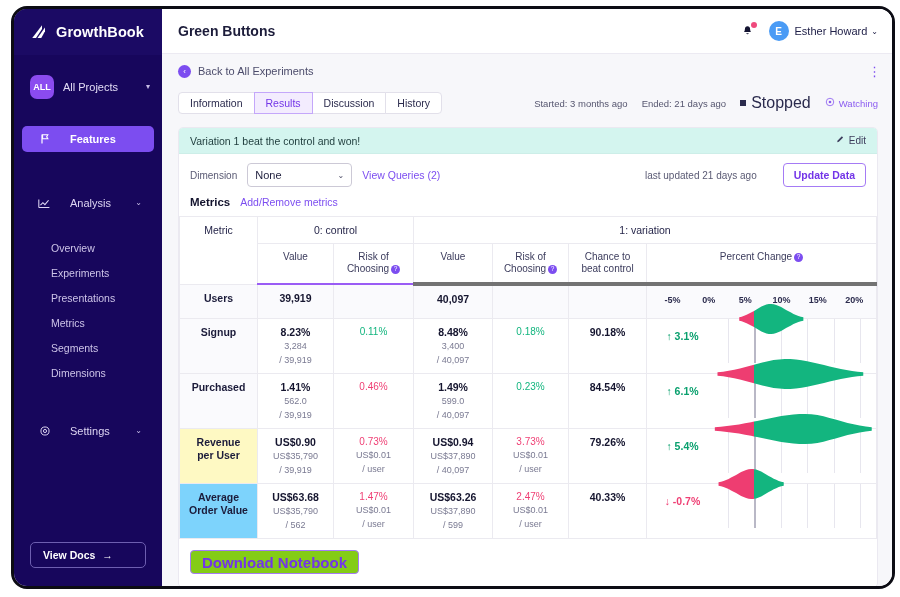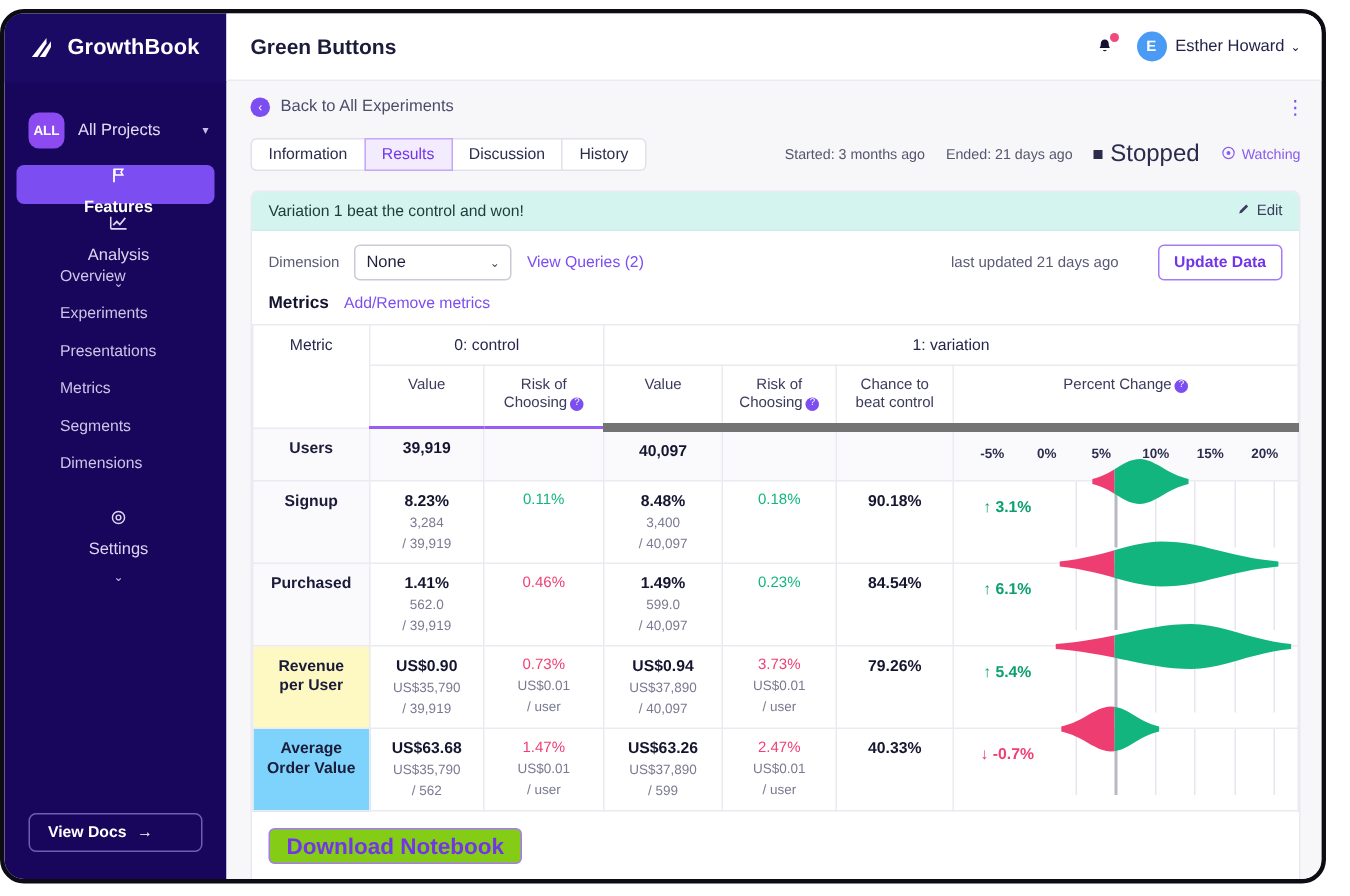--- a/index.html
+++ b/index.html
@@ -8,21 +8,21 @@
     background: #ffffff;
     font-family: "Liberation Sans", sans-serif;
     overflow: hidden;
   }
   .screen {
     position: absolute; left: 0; top: 0; width: 900px; height: 597px;
     background: #ffffff;
   }
   
   .frame {
-    position: absolute; left: 0; top: 6px;
+    position: absolute; left: 11px; top: 6px;
     width: 884px; height: 583px;
     border-radius: 16px;
     background: #f7f7fa;
     border: 3px solid #0c0c14;
     overflow: hidden;
   }
   
   .sidebar {
     position: absolute; left: 0; top: 0; width: 148px; height: 100%;
     background: #17065c;
@@ -40,23 +40,23 @@
     padding: 0 12px 0 16px; gap: 9px;
   }
   .proj-badge {
     width: 24px; height: 24px; border-radius: 7px; background: #8b4bf0;
     color: #fff; font-size: 9px; font-weight: bold;
     display: flex; align-items: center; justify-content: center; flex: none;
   }
   .proj-label { color: #e3ddf6; font-size: 11px; flex: 1; }
   .caret { color: #c6bce6; font-size: 8px; line-height: 1; }
   .nav-item {
-    height: 26px; display: flex; align-items: center; gap: 9px;
-    padding: 0 12px 0 16px; margin: 3px 8px; border-radius: 5px;
-    color: #ded6f3; font-size: 11px; flex-direction: column;
+    height: 26px; display: flex; align-items: center; gap: 19px;
+    padding: 0 12px 0 16px; margin: 19px 8px; border-radius: 5px;
+    color: #ded6f3; font-size: 11px;
   }
   .nav-item.active { background: #7c4df0; color: #fff; font-weight: bold; }
   .nav-item .ico { width: 13px; height: 13px; flex: none; display: flex; align-items: center; justify-content: center; }
   .nav-item .lbl { flex: 1; }
   .nav-sub {
     height: 25px; display: flex; align-items: center;
     padding-left: 37px; color: #cdc4e8; font-size: 10.5px;
   }
   .nav-gap { height: 14px; }
   .sidebar-spacer { flex: 1; }
@@ -165,21 +165,21 @@
   .bigval { font-size: 10.5px; font-weight: bold; color: #15152f; }
   .subval { font-size: 9px; color: #7a7a92; line-height: 12px; margin-top: 2px; }
   .risk-green { font-size: 10px; color: #12b57e; }
   .risk-red { font-size: 10px; color: #ef3f74; }
   .chance { font-size: 10.5px; font-weight: bold; color: #15152f; }
   .pct-up { font-size: 10.5px; font-weight: bold; color: #0aa06e; white-space: nowrap; }
   .pct-down { font-size: 10.5px; font-weight: bold; color: #ef3f74; white-space: nowrap; }
 
   .row-users td { background: #fafafd; }
   tr.topborder-ctrl td.bt-purple { border-top: 2px solid #9a5cf5; }
-  tr.topborder-ctrl td.bt-blue { border-top: 6px solid #737373; }
+  tr.topborder-ctrl td.bt-blue { border-top: 4px solid #737373; }
   .axislabels { position: relative; height: 16px; font-size: 9px; font-weight: bold; color: #2c2c4e; }
   .axislabels span { position: absolute; top: 2px; transform: translateX(-50%); }
 
   .vcell { position: relative; height: 100%; }
   .vplot { position: relative; height: 48px; }
   .gl { position: absolute; top: 0; bottom: 0; width: 1px; background: #e7e6ee; }
   .gl.zero { background: #b9b8c6; width: 1.5px; }
 
   .footerbtn { padding: 11px 11px 13px 11px; }
   .btn-dl {

